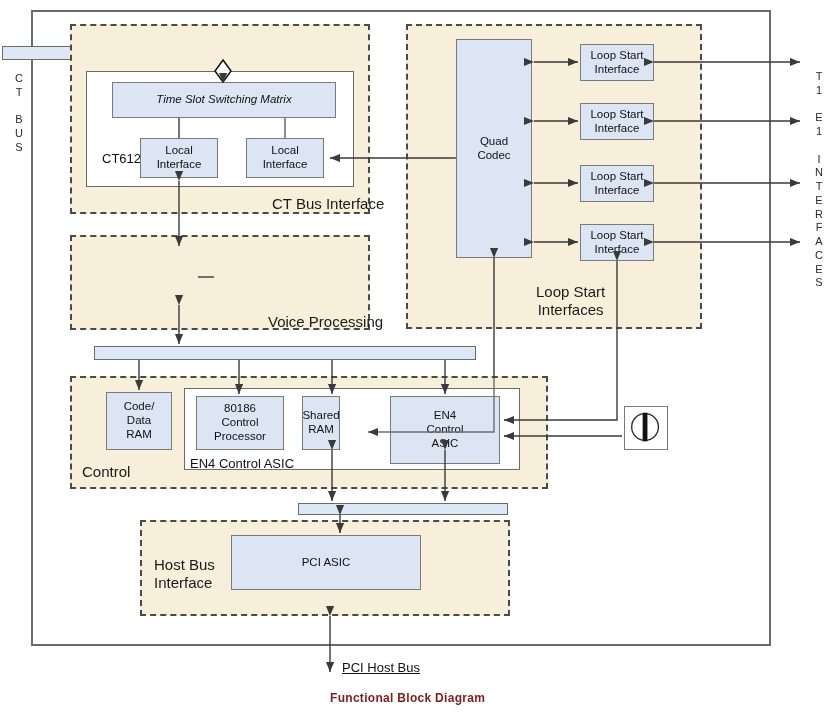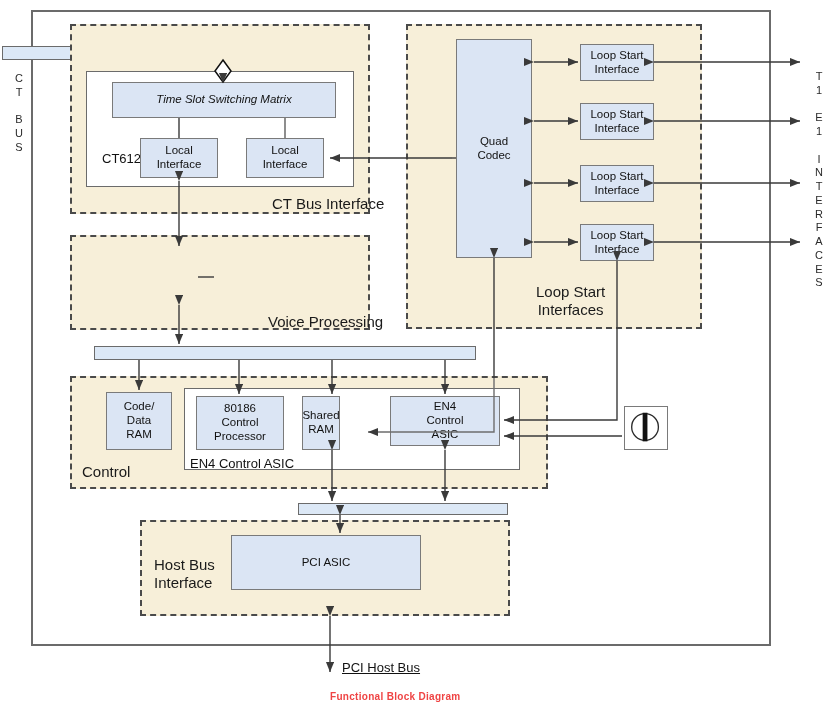--- a/index.html
+++ b/index.html
@@ -74,23 +74,23 @@
   }
   .free-label {
     position: absolute;
     font-size: 13px;
     color: #111111;
     white-space: pre-line;
     line-height: 1.2;
   }
   .caption {
     position: absolute;
-    font-size: 10px;
+    font-size: 12px;
     font-weight: bold;
-    color: #ef4444;
+    color: #7f1d1d;
     letter-spacing: 0.3px;
   }
   svg.overlay {
     position: absolute;
     left: 0; top: 0;
     width: 836px; height: 714px;
     pointer-events: none;
   }
   .jack {
     position: absolute;
@@ -175,21 +175,21 @@
   <div class="free-label" style="left:190px; top:456px;">EN4 Control ASIC</div>
 
   <div class="blk" style="left:106px; top:392px; width:66px; height:58px;">Code/
 Data
 RAM</div>
   <div class="blk" style="left:196px; top:396px; width:88px; height:54px;">80186
 Control
 Processor</div>
   <div class="blk" style="left:302px; top:396px; width:38px; height:54px;">Shared
 RAM</div>
-  <div class="blk" style="left:390px; top:396px; width:110px; height:50px;">EN4
+  <div class="blk" style="left:390px; top:396px; width:110px; height:68px;">EN4
 Control
 ASIC</div>
 
   <div class="jack" style="left:624px; top:406px; width:44px; height:44px;">
     <svg viewBox="0 0 44 44" width="42" height="42">
       <circle cx="21" cy="21" r="14" fill="none" stroke="#2a2a2a" stroke-width="1.4"></circle>
       <rect x="18.5" y="6" width="5" height="30" fill="#111111"></rect>
     </svg>
   </div>
 

